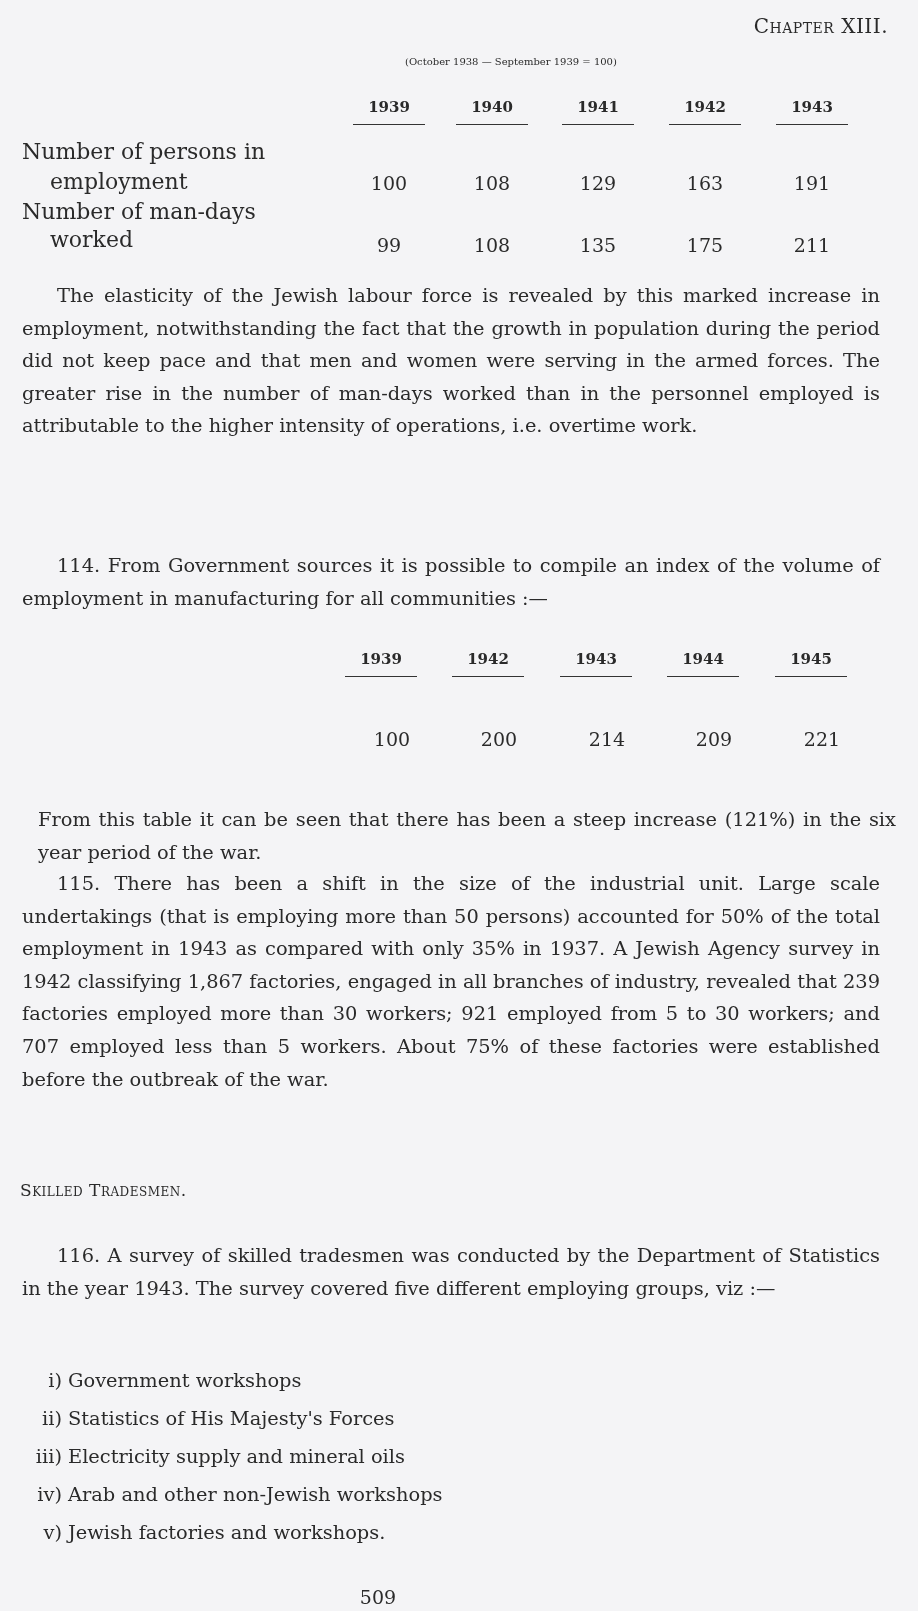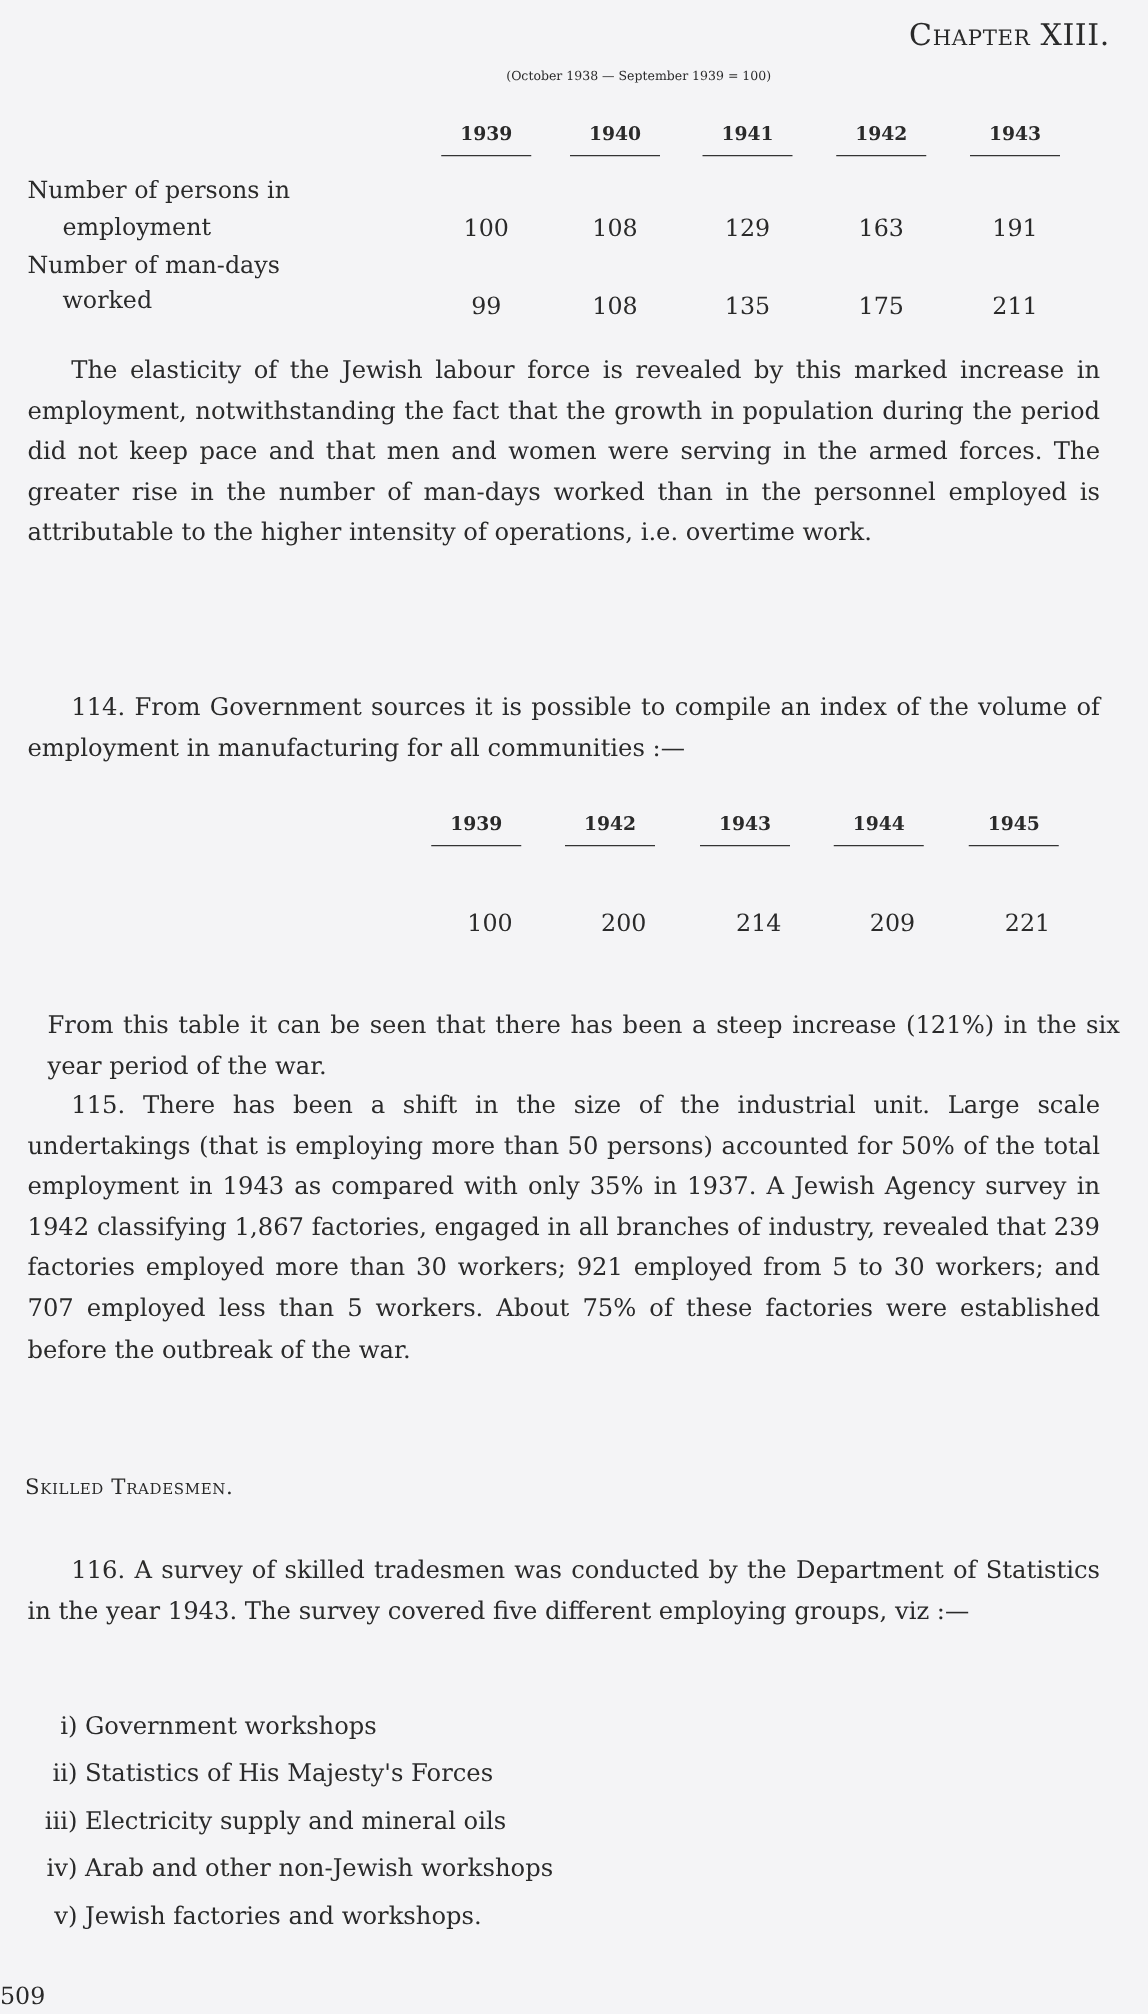--- a/index.html
+++ b/index.html
@@ -6,39 +6,39 @@
   body {
     width: 918px; height: 1611px; overflow: hidden;
     background: #f4f4f6;
     font-family: "DejaVu Serif", "Liberation Serif", serif;
     color: #2a2a2a;
     position: relative;
   }
   .page { position: absolute; left: 0; top: 0; width: 918px; height: 1611px; }
   .chapter {
     position: absolute; right: 30px; top: 14px;
-    font-size: 24px; letter-spacing: 0.5px; font-variant: small-caps;
+    font-size: 20px; letter-spacing: 0.5px; font-variant: small-caps;
   }
   .base-note { position: absolute; left: 405px; top: 56px; font-size: 10px; }
   .years1 { position: absolute; top: 98px; left: 0; width: 918px; height: 30px; }
   .yr { position: absolute; width: 72px; text-align: center; font-size: 15px; font-weight: bold; }
   .yr::after { content: ""; position: absolute; left: 0; right: 0; top: 26px; border-top: 1px solid #333; }
-  .rowlabel { position: absolute; left: 22px; font-size: 19px; line-height: 28px; }
+  .rowlabel { position: absolute; left: 22px; font-size: 22px; line-height: 28px; }
   .cell { position: absolute; width: 72px; text-align: center; font-size: 19px; }
   .para {
     position: absolute; left: 22px; width: 858px;
     font-size: 19.4px; line-height: 32.6px; text-align: justify;
     text-indent: 35px;
   }
   .para.noindent { text-indent: 0; }
   .heading { position: absolute; left: 20px; top: 1180px; font-size: 17px; font-variant: small-caps; letter-spacing: 0.5px; }
   .list { position: absolute; left: 30px; top: 1362px; font-size: 19.4px; }
   .list-item { height: 38px; line-height: 38px; display: flex; }
   .list-item .num { width: 32px; text-align: right; padding-right: 6px; }
-  .pageno { position: absolute; left: 0; width: 756px; top: 1586px; font-size: 19px; }
+  .pageno { position: absolute; left: 0; width: 756px; top: 1586px; text-align: center; font-size: 19px; }
 </style>
 </head>
 <body>
 
 <div class="page">
 
   <div class="chapter">Chapter XIII.</div>
 
   <div class="base-note">(October 1938 — September 1939 = 100)</div>
 

